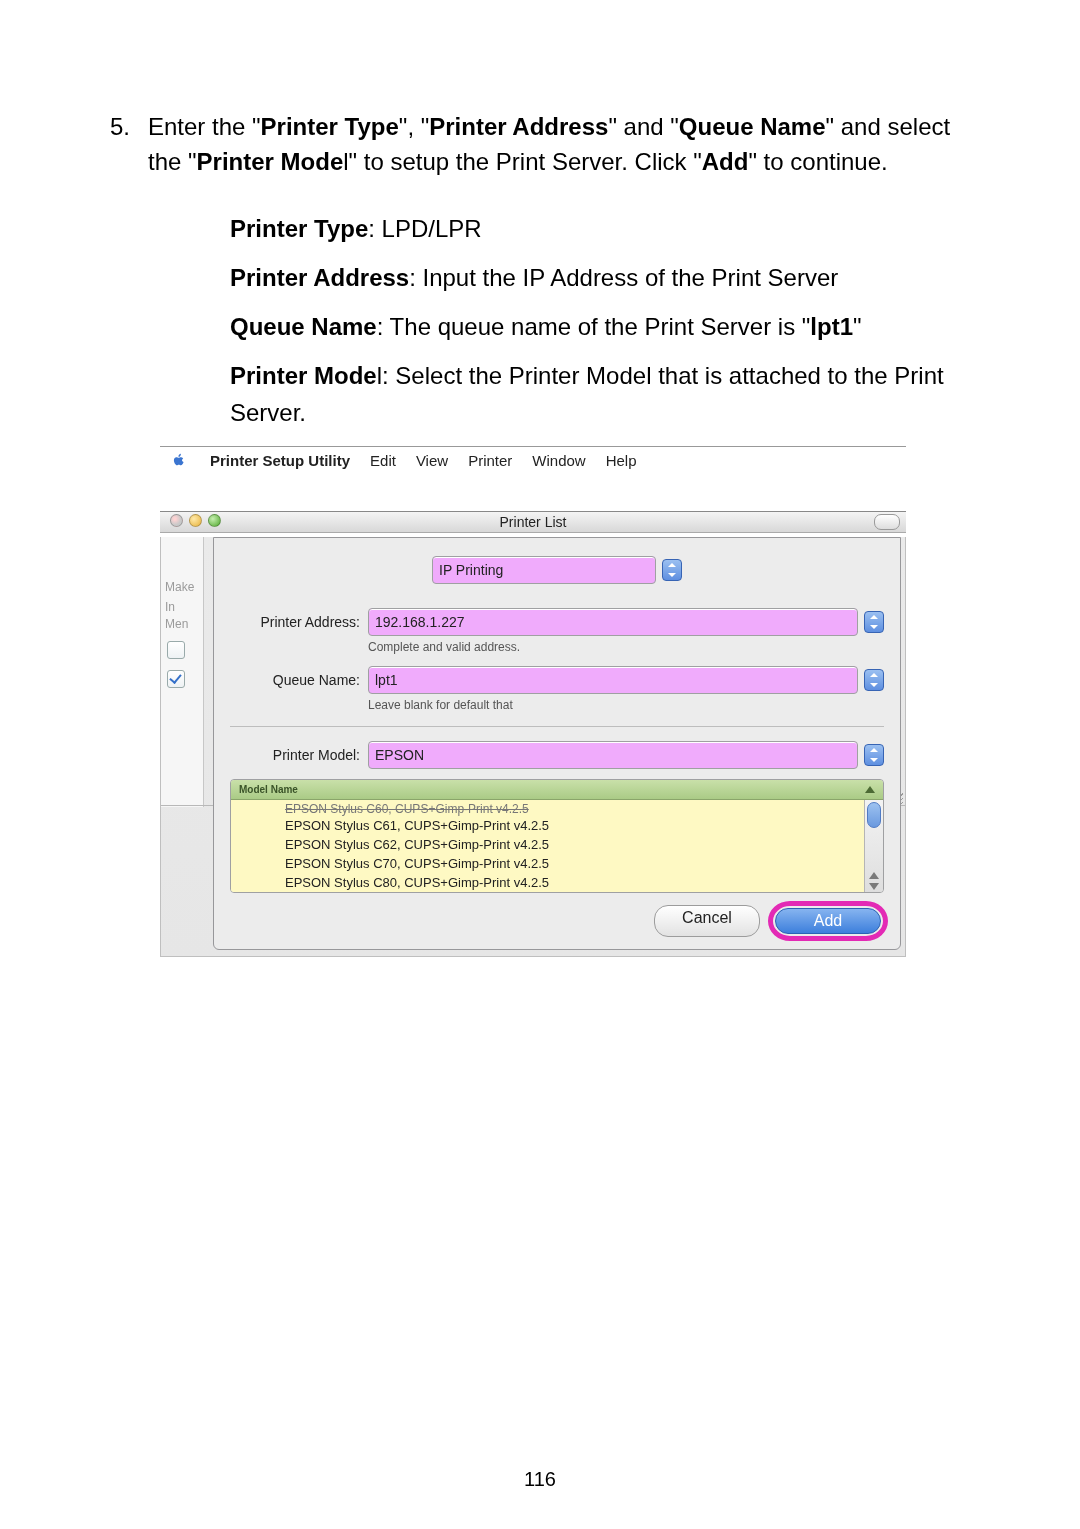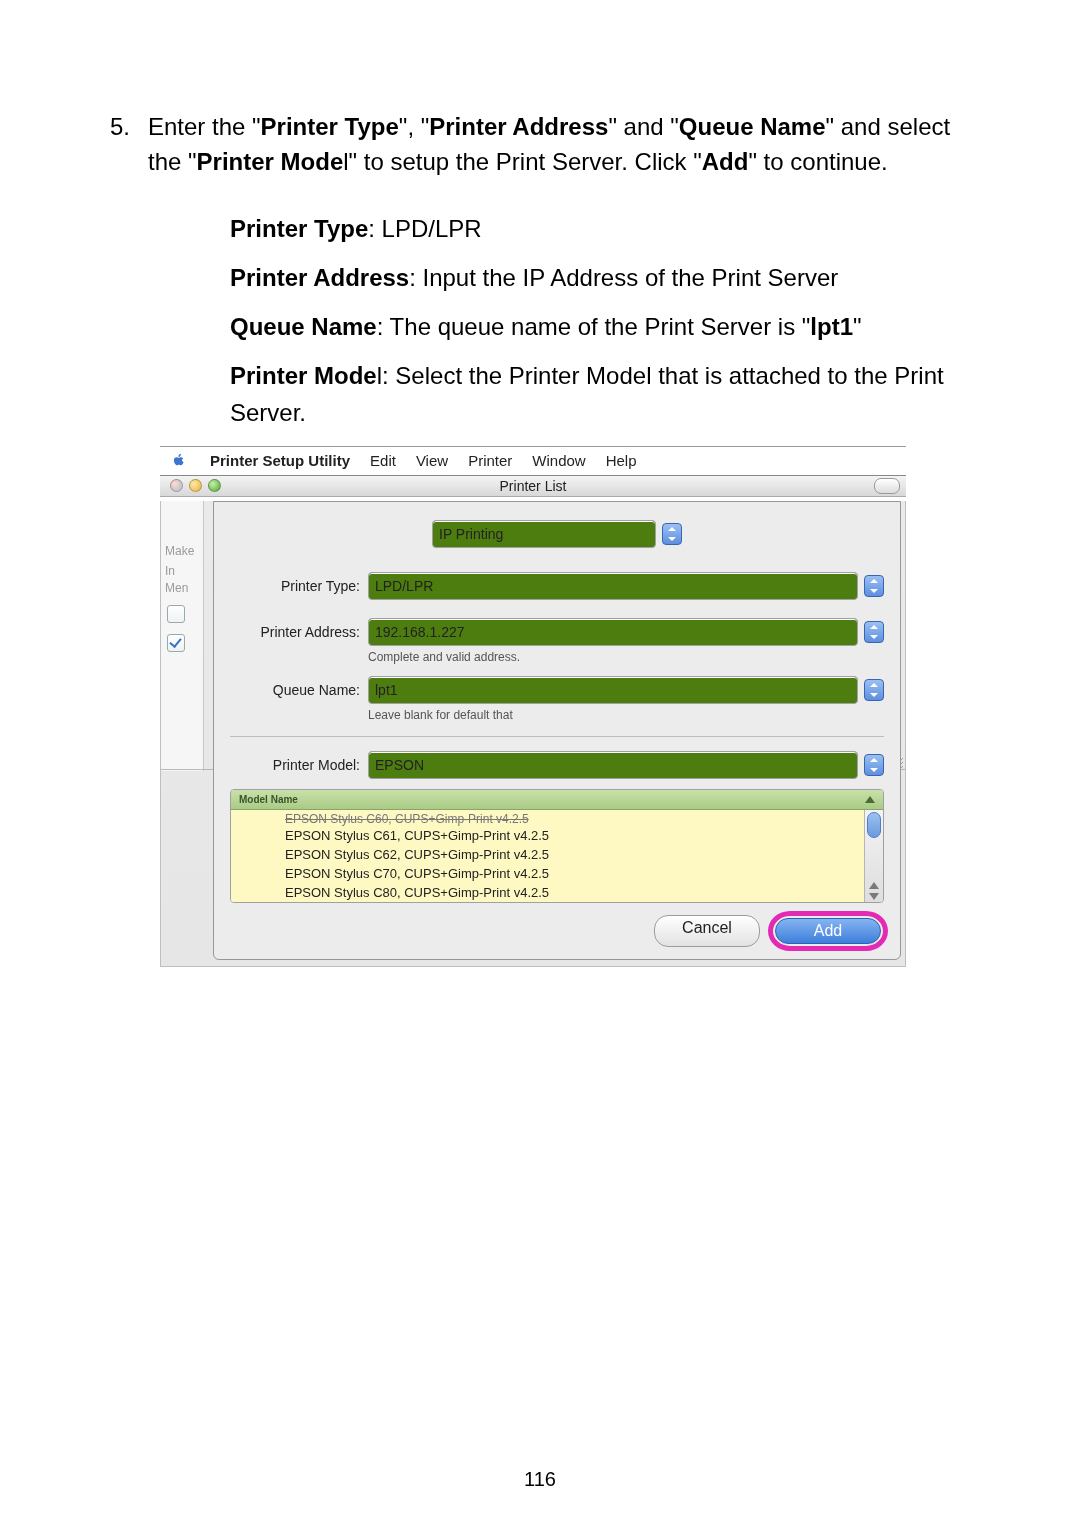--- a/index.html
+++ b/index.html
@@ -57,26 +57,27 @@
   }
   .apple {
     width: 20px; height: 20px;
     padding-left: 6px;
   }
   .menubar .app-name { font-weight: bold; }
   .menubar span { font-size: 15px; white-space: nowrap; }
 
   .titlebar {
     display: flex;
-    align-items: center;
+    align-items: flex-start;
     border-top: 1px solid #888;
     border-bottom: 1px solid #aaa;
     background: linear-gradient(#f4f4f4,#d8d8d8);
     padding: 2px 6px;
     position: relative;
+    margin-top: 36px;
   }
   .traffic {
     display: flex; gap: 6px; padding-left: 4px;
   }
   .dot {
     width: 13px; height: 13px; border-radius: 50%;
     border: 1px solid rgba(0,0,0,.25);
     box-sizing: border-box;
   }
   .dot.close   { background: radial-gradient(circle at 35% 35%, #ffd3d3 10%, #c9c9c9 60%); }
@@ -165,21 +166,21 @@
   .lbl {
     width: 130px;
     text-align: right;
     padding-right: 8px;
     color: #222;
   }
   .field {
     flex: 1;
     display:flex;
     align-items:center;
-    background: #4d7c0f;
+    background: #f0abfc;
     border: 1px solid #9fa0a2;
     border-radius: 4px;
     padding: 2px 6px;
     height: 22px;
     box-shadow: inset 0 1px 0 #fff;
   }
   .popup-btn {
     width: 18px; height: 20px; margin-left: 6px;
     background: linear-gradient(#9bc0f1,#5e8fe0);
     border: 1px solid #3764b4;
@@ -370,27 +371,20 @@
 
       <div class="sheet">
 
         <div class="row top-select">
           <div class="field">
             <span>IP Printing</span>
           </div>
           <div class="popup-btn"></div>
         </div>
 
-        <div class="row">
-          <div class="lbl">Printer Type:</div>
-          <div class="field">
-            <span>LPD/LPR</span>
-          </div>
-          <div class="popup-btn"></div>
-        </div>
 
         <div class="row" style="margin-top:18px">
           <div class="lbl">Printer Address:</div>
           <div class="field">
             <span>192.168.1.227</span>
           </div>
           <div class="popup-btn"></div>
         </div>
         <div class="hint">Complete and valid address.</div>
 

